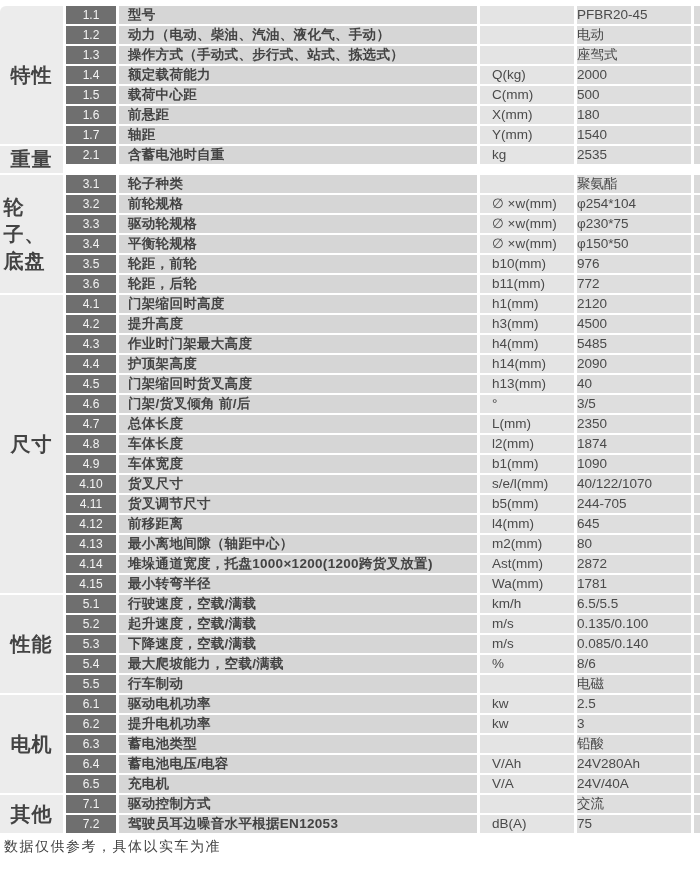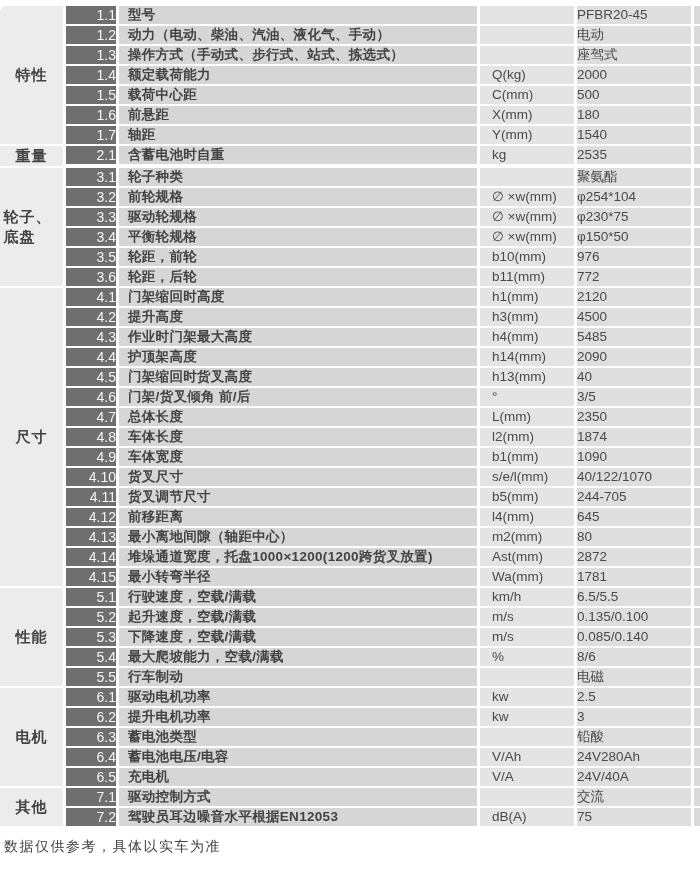--- a/index.html
+++ b/index.html
@@ -12,33 +12,33 @@
   }
   .spec-table {
     position: absolute; top: 6px; left: 0; width: 700px;
     display: flex; flex-direction: column; gap: 2px;
   }
   .group { display: flex; gap: 3px; }
   .cat {
     flex: 0 0 63px; width: 63px;
     background: var(--category_bg, #ececec);
     display: flex; align-items: center; justify-content: center;
-    font-size: 15px; font-weight: bold;
+    font-size: 20px; font-weight: bold;
     color: var(--text_dark, #454545);
     letter-spacing: 1px; line-height: 1.35; text-align: left;
   }
   .group:first-child .cat { border-top-left-radius: 6px; }
   .cat span { display: inline-block; max-width: 56px; }
   .rows { flex: 1; display: flex; flex-direction: column; gap: 2px; }
   .row { display: flex; gap: 3px; height: 18px; }
   .cell { line-height: 18px; white-space: nowrap; overflow: hidden; }
   .num {
     flex: 0 0 50px; background: var(--number_bg, #707070);
     color: var(--number_text, #f4f4f4);
-    font-size: 14px; text-align: right;
+    font-size: 12px; text-align: center;
   }
   .desc {
     flex: 0 0 358px; background: var(--description_bg, #d6d6d6);
     color: var(--text_dark, #454545);
     font-size: 13.5px; font-weight: bold;
     padding-left: 9px; letter-spacing: 0.3px;
   }
   .unit {
     flex: 0 0 94px; background: var(--unit_bg, #e4e4e4);
     color: #4a4a4a; font-size: 13.5px; padding-left: 12px;

